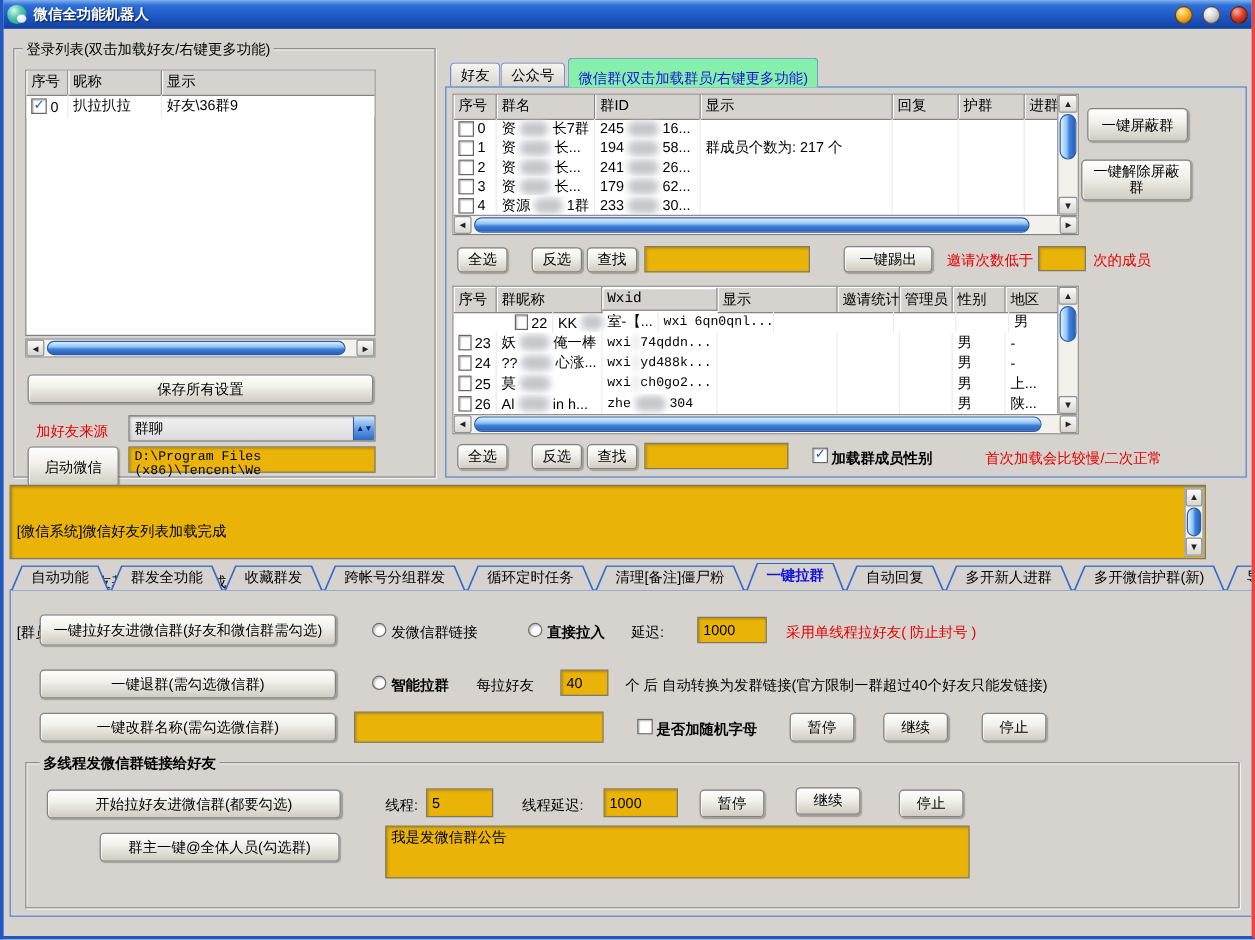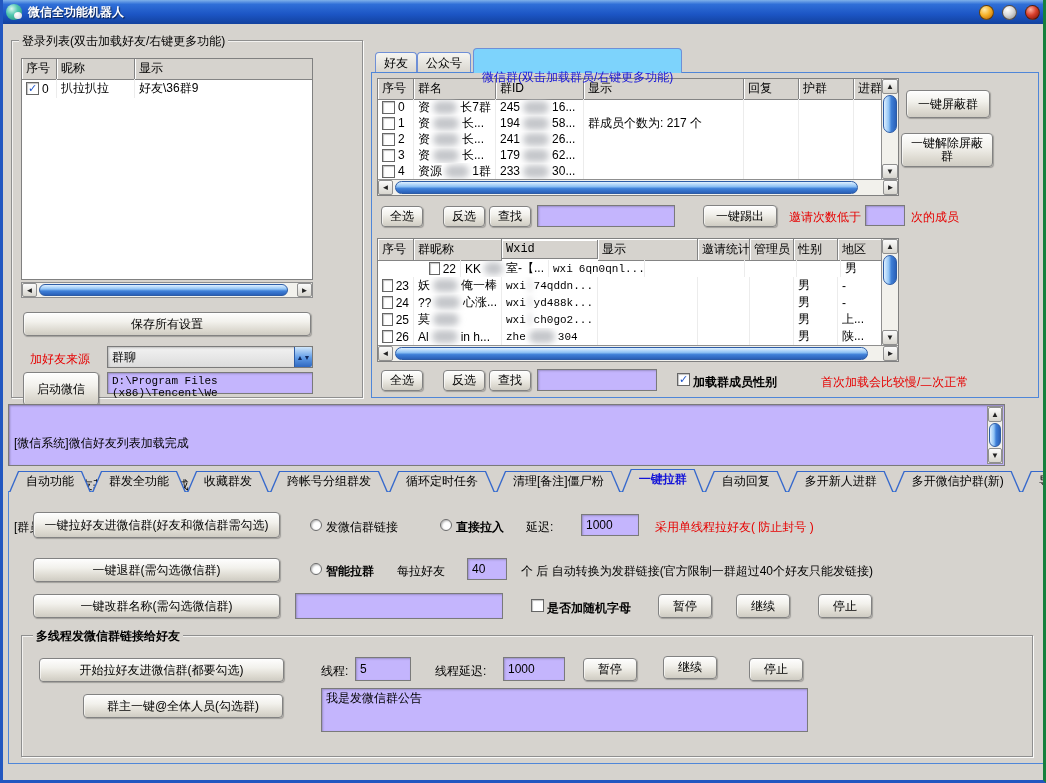--- a/index.html
+++ b/index.html
@@ -1,40 +1,40 @@
 <!DOCTYPE html>
 <html><head>
 <meta charset="utf-8">
 <style>
   * { margin:0; padding:0; box-sizing:border-box; }
   html,body { width:1046px; height:783px; }
   body { font-family:"Liberation Sans","DejaVu Sans",sans-serif; font-size:12px; color:#000; background:#d6d3ce; }
   .window { position:relative; width:1046px; height:783px; background:#d6d3ce;
-            border-left:3px solid #2257c0; border-right:3px solid #15803d; border-bottom:3px solid #2257c0; overflow:hidden; }
+            border-left:3px solid #2257c0; border-right:3px solid #ef4444; border-bottom:3px solid #2257c0; overflow:hidden; }
   
   .titlebar { position:absolute; left:-3px; top:0; width:1046px; height:24px;
     background:linear-gradient(180deg,#7fb1ea 0%,#2f6fd8 18%,#1c55c4 60%,#12419e 100%);
     display:flex; align-items:center; padding:0 6px; }
   .title-text { color:#fff; font-weight:bold; margin-left:6px; text-shadow:1px 1px 1px rgba(0,0,0,.6); }
   .app-icon { width:16px; height:16px; border-radius:50%;
     background:radial-gradient(circle at 35% 30%, #d8f7ef 0%, #52c7b0 40%, #1b8a74 100%); position:relative; }
   .app-icon::after { content:""; position:absolute; right:0px; bottom:1px; width:8px; height:7px; border-radius:50%;
     background:radial-gradient(circle at 35% 30%, #ffffff, #cfd4da); }
   .orbs { margin-left:auto; display:flex; gap:8px; align-items:center; }
   .orb { width:15px; height:15px; border-radius:50%; border:1px solid rgba(40,20,0,.65); }
   .orb.min { background:radial-gradient(circle at 35% 28%, #ffe9a8 0%, #f7b32a 45%, #b35c00 100%); }
   .orb.max { background:radial-gradient(circle at 35% 28%, #ffffff 0%, #d8d8d8 45%, #8a8a8a 100%); }
   .orb.close { background:radial-gradient(circle at 35% 28%, #ffb0a0 0%, #d8402c 45%, #6e0d04 100%); }
   
   .btn { display:flex; align-items:center; justify-content:center; text-align:center;
     background:linear-gradient(180deg,#fefefe 0%,#f2f1ec 40%,#dedbd2 75%,#cfccc3 100%);
     border:1px solid #828282; border-radius:4px;
     box-shadow:inset 0 1px 0 #fff, inset 1px 0 0 rgba(255,255,255,.6), 1px 1px 1px rgba(0,0,0,.25);
     cursor:default; position:absolute; white-space:nowrap; }
-  .tbox { position:absolute; background:#c4b5fd; border:1px solid #7a7a7a;
+  .tbox { position:absolute; background:#eab308; border:1px solid #7a7a7a;
     box-shadow:inset 1px 1px 2px rgba(0,0,0,.22); font:12px "Liberation Sans","DejaVu Sans",sans-serif; padding:2px 4px; }
   input.tbox { outline:none; }
   .red { color:#e60000; }
   .cb { width:13px; height:13px; background:#fff; border:1px solid #666; box-shadow:inset 1px 1px 1px rgba(0,0,0,.25);
     display:inline-flex; align-items:center; justify-content:center; font-size:11px; line-height:11px; }
   .cb.on::after { content:"✓"; color:#1f55c8; font-weight:bold; }
   .radio { width:12px; height:12px; border-radius:50%; background:#fff; border:1px solid #6a6a6a;
     box-shadow:inset 1px 1px 2px rgba(0,0,0,.3); display:inline-block; }
   .fieldset { position:absolute; border:1px solid #8f8f8f; box-shadow:1px 1px 0 rgba(255,255,255,.9), inset 1px 1px 0 rgba(255,255,255,.7); }
   .legend { position:absolute; background:#d6d3ce; padding:0 3px; white-space:nowrap; }
@@ -55,21 +55,21 @@
   .sb-arrow { position:absolute; background:linear-gradient(180deg,#fbfbfb,#d8d6cf); border:1px solid #8f8f8f;
     border-radius:2px; display:flex; align-items:center; justify-content:center; font-size:8px; color:#222; }
   .sbh .sb-arrow { top:0; bottom:0; width:15px; }
   .sbv .sb-arrow { left:0; right:0; height:15px; }
   .thumb { position:absolute; border-radius:7px; border:1px solid #2d5ca6;
     background:linear-gradient(180deg,#dff0ff 0%,#90c3f5 40%,#3f80d8 60%,#2a60b8 100%); }
   .sbv .thumb { background:linear-gradient(90deg,#dff0ff 0%,#90c3f5 40%,#3f80d8 60%,#2a60b8 100%); }
   
   .utab { position:absolute; border:1px solid #6f8fd6; border-bottom:none; border-radius:4px 4px 0 0;
     background:linear-gradient(180deg,#f6f5f1,#d9d6cf); padding:2px 8px; white-space:nowrap; }
-  .utab.active { background:#7dd3fc; color:#1414d8; z-index:3; padding-top:20px; }
+  .utab.active { background:#86efac; color:#1414d8; z-index:3; padding-top:8px; }
   .bluepanel { position:absolute; border:1px solid #4f86d8; }
   
   .ttabs { position:absolute; left:6px; top:469px; height:23px; display:flex; align-items:flex-end; z-index:2; }
   .ttab { position:relative; height:21px; line-height:21px; padding:0 17px; margin-right:1px; white-space:nowrap; }
   .ttab .bg { position:absolute; inset:0; background:#3568cc; clip-path:polygon(9px 0,calc(100% - 9px) 0,100% 100%,0 100%); }
   .ttab .bg::after { content:""; position:absolute; inset:1px 0 0 0; background:#d6d3ce;
     clip-path:polygon(10px 0,calc(100% - 10px) 0,calc(100% - 1.5px) 100%,1.5px 100%); }
   .ttab .lbl { position:relative; z-index:1; }
   .ttab.active { height:23px; }
   .ttab.active .lbl { color:#1414d8; font-weight:bold; }

